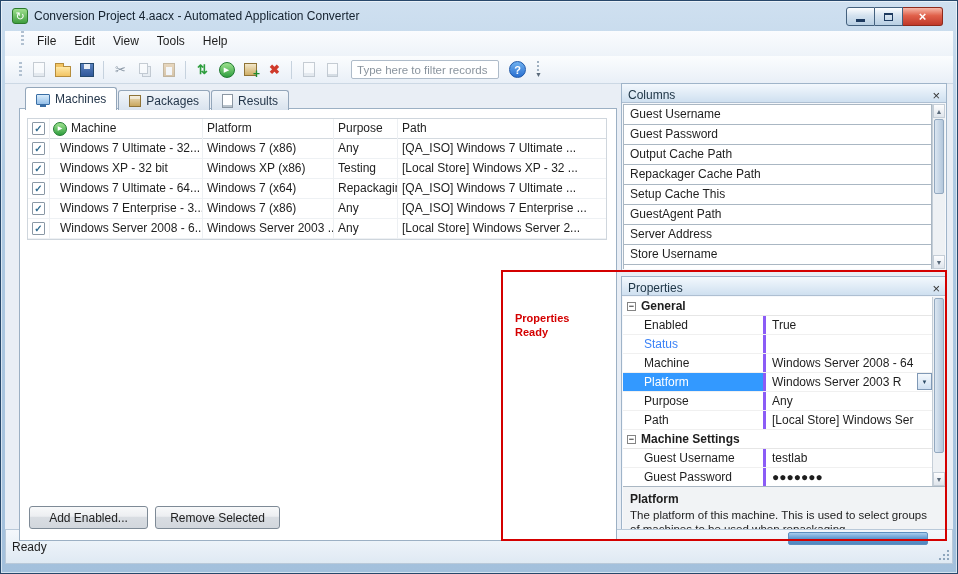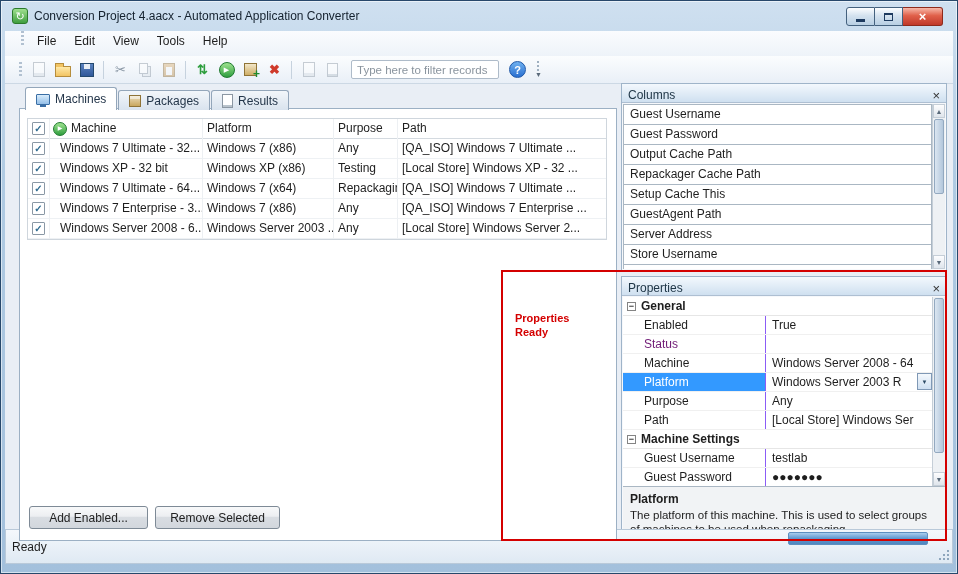--- a/index.html
+++ b/index.html
@@ -116,24 +116,24 @@
   .sb-thumb { position: absolute; left: 1px; right: 1px; border: 1px solid #93a9c0; border-radius: 2px;
               background: linear-gradient(90deg,#dbe6f1,#b3c7dc); }
 
   
   .pg-grid { position: absolute; left: 1px; right: 14px; top: 20px; height: 191px; background: #fff; overflow: hidden; }
   .pg-group { height: 19px; display: flex; align-items: center; gap: 5px; padding-left: 4px;
               font-weight: bold; border-bottom: 1px solid #e6e6e6; background: #fff; }
   .expander { width: 9px; height: 9px; border: 1px solid #848484; background: #fff; color: #333;
               font-size: 9px; line-height: 6px; text-align: center; flex: none; }
   .pg-row { height: 19px; display: flex; border-bottom: 1px solid #f0f0f0; }
-  .pg-name { width: 143px; padding-left: 21px; line-height: 18px; border-right: 1px solid #8b5cf6; white-space: nowrap; overflow: hidden; }
+  .pg-name { width: 143px; padding-left: 21px; line-height: 18px; border-right: 3px solid #8b5cf6; white-space: nowrap; overflow: hidden; }
   .pg-value { flex: 1; padding-left: 6px; line-height: 18px; white-space: nowrap; overflow: hidden; position: relative; }
   .pg-row.sel .pg-name { background: #3399ff; color: #fff; }
-  .pg-row.dis .pg-name { color: #701a75; }
+  .pg-row.dis .pg-name { color: #3b82f6; }
   .dd-btn { position: absolute; right: 0; top: 0; width: 15px; height: 17px; border: 1px solid #7f98b5;
             background: linear-gradient(#f4f8fc,#cfe0f2); display: flex; align-items: center; justify-content: center;
             font-size: 6px; color: #2c4a66; }
   .pg-desc { position: absolute; left: 1px; right: 1px; bottom: 1px; height: 54px; border-top: 1px solid #aab7c3;
              background: #f1f3f5; padding: 5px 7px; }
   .pg-desc .d-title { font-weight: bold; margin-bottom: 2px; }
   .pg-desc .d-text { font-size: 11.5px; line-height: 14px; color: #222; }
 
   
   .annotation-box { left: 500px; top: 269px; width: 446px; height: 271px; border: 2px solid #d40000; z-index: 50; pointer-events: none; }

